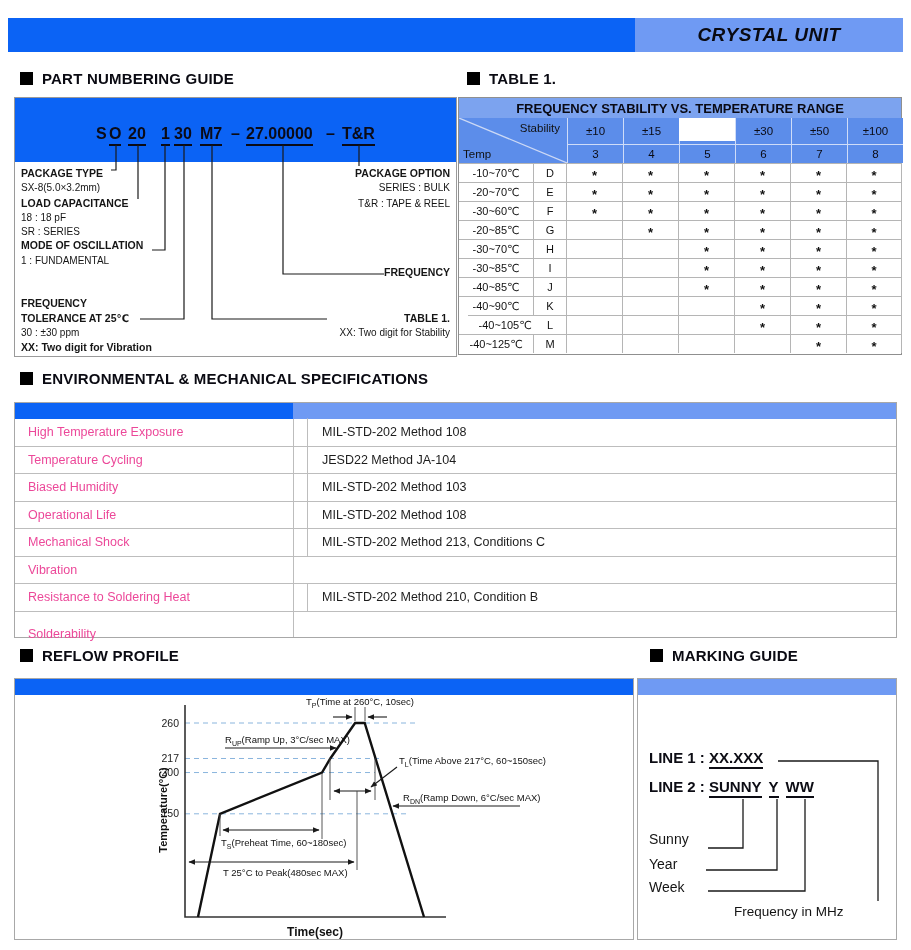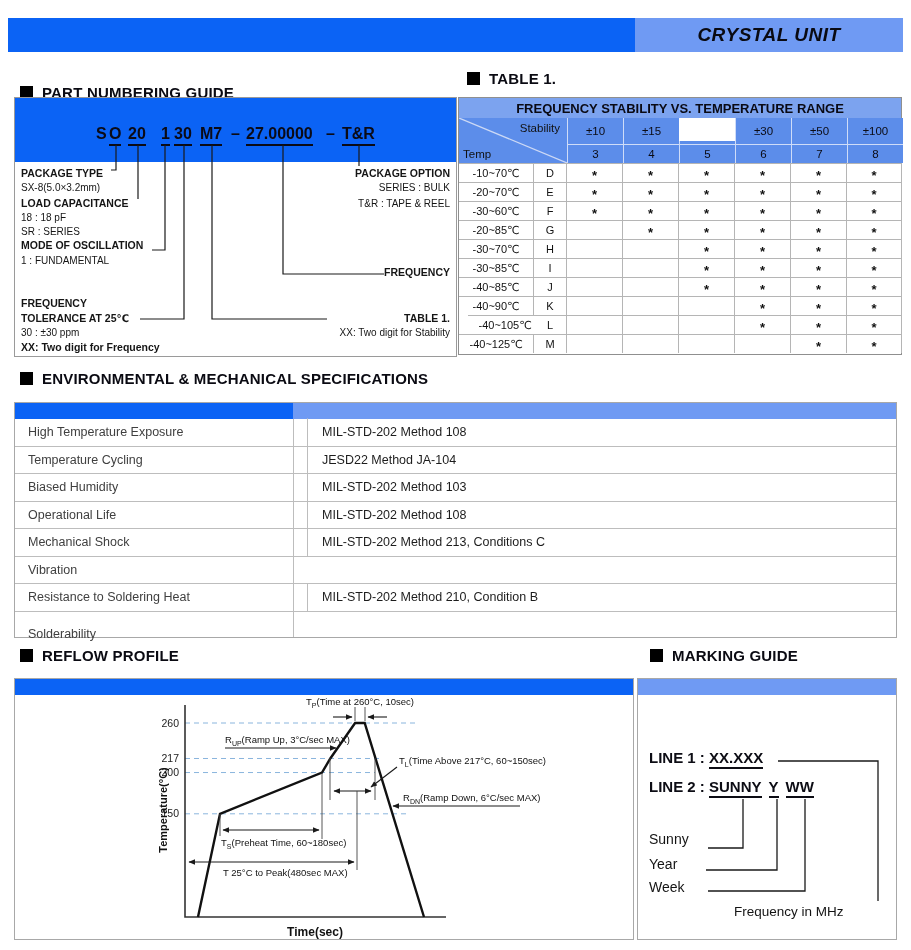--- a/index.html
+++ b/index.html
@@ -35,21 +35,21 @@
   .t1-diag .tm{position:absolute;left:4px;bottom:3px;font-size:11.5px;}
   .t1c{position:absolute;box-sizing:border-box;border-right:1px solid #b5b5b5;border-top:1px solid #b5b5b5;
      display:flex;align-items:center;justify-content:center;font-size:11px;color:#111;background:#fff;}
   .t1c.star{font-size:13px;font-weight:700;padding-top:4px;}
   
   .specs{position:absolute;left:14px;top:402px;width:883px;height:236px;border:1px solid #a8a8a8;box-sizing:border-box;}
   .specs-band{position:absolute;left:0;top:0;width:100%;height:16px;background:#6f9af3;}
   .specs-band-left{position:absolute;left:0;top:0;width:278px;height:16px;background:#0b63f5;}
   .specs-row{position:absolute;left:0;width:100%;height:27.5px;border-bottom:1px solid #bdbdbd;box-sizing:border-box;}
   .specs-row:last-child{border-bottom:none;}
-  .specs-lab{position:absolute;left:13px;top:50%;transform:translateY(-50%);font-size:12.5px;color:#404040;}
+  .specs-lab{position:absolute;left:13px;top:50%;transform:translateY(-50%);font-size:12.5px;color:#ec4899;}
   .specs-val{position:absolute;left:292px;top:50%;transform:translateY(-50%);font-size:12.5px;color:#1c1c1c;
      border-left:1px solid #bdbdbd;padding-left:14px;height:27.5px;display:flex;align-items:center;box-sizing:border-box;}
   .specs-div{position:absolute;left:278px;top:16px;bottom:0;width:1px;background:#bdbdbd;}
   
   .rbox{position:absolute;left:14px;top:678px;width:620px;height:262px;border:1px solid #a8a8a8;box-sizing:border-box;}
   .rband{position:absolute;left:0;top:0;width:100%;height:16px;background:#0b63f5;}
   .mbox{position:absolute;left:637px;top:678px;width:260px;height:262px;border:1px solid #a8a8a8;box-sizing:border-box;}
   .mband{position:absolute;left:0;top:0;width:100%;height:16px;background:#6f9af3;}
   .mline{position:absolute;left:11px;font-size:15px;font-weight:700;color:#0c0c14;white-space:nowrap;}
   .mline .u{border-bottom:2px solid #0c0c14;padding-bottom:1px;}
@@ -63,21 +63,21 @@
 <body>
 
 <div class="page">
 
   <div class="topbar">
     <div class="topbar-right">
       <span class="brand">CRYSTAL UNIT</span>
     </div>
   </div>
 
-  <div class="sec" style="left:20px;top:84px;">
+  <div class="sec" style="left:20px;top:70px;">
     <span class="sq"></span>
     <span class="sec-t">PART NUMBERING GUIDE</span>
   </div>
   <div class="sec" style="left:467px;top:70px;">
     <span class="sq"></span>
     <span class="sec-t">TABLE 1.</span>
   </div>
   <div class="sec" style="left:20px;top:370px;">
     <span class="sq"></span>
     <span class="sec-t">ENVIRONMENTAL &amp; MECHANICAL SPECIFICATIONS</span>
@@ -120,21 +120,21 @@
         <div class="pnlab l b" style="top: 70px;">PACKAGE TYPE</div>
         <div class="pnlab l" style="top: 84px;">SX-8(5.0×3.2mm)</div>
         <div class="pnlab l b" style="top: 100px;">LOAD CAPACITANCE</div>
         <div class="pnlab l" style="top: 114px;">18 : 18 pF</div>
         <div class="pnlab l" style="top: 128px;">SR : SERIES</div>
         <div class="pnlab l b" style="top: 142px;">MODE OF OSCILLATION</div>
         <div class="pnlab l" style="top: 157px;">1 : FUNDAMENTAL</div>
         <div class="pnlab l b" style="top: 200px;">FREQUENCY</div>
         <div class="pnlab l b" style="top: 215px;">TOLERANCE AT 25℃</div>
         <div class="pnlab l" style="top: 229px;">30 : ±30 ppm</div>
-        <div class="pnlab l b" style="top: 244px;">XX: Two digit for Frequency</div>
+        <div class="pnlab l b" style="top: 244px;">XX: Two digit for Vibration</div>
         <div class="pnlab r b" style="top: 70px;">PACKAGE OPTION</div>
         <div class="pnlab r" style="top: 84px;">SERIES : BULK</div>
         <div class="pnlab r" style="top: 100px;">T&amp;R : TAPE &amp; REEL</div>
         <div class="pnlab r b" style="top: 169px;">FREQUENCY</div>
         <div class="pnlab r b" style="top: 215px;">TABLE 1.</div>
         <div class="pnlab r" style="top: 229px;">XX: Two digit for Stability</div>
       </div>
   </div>
 
   <div class="t1">

